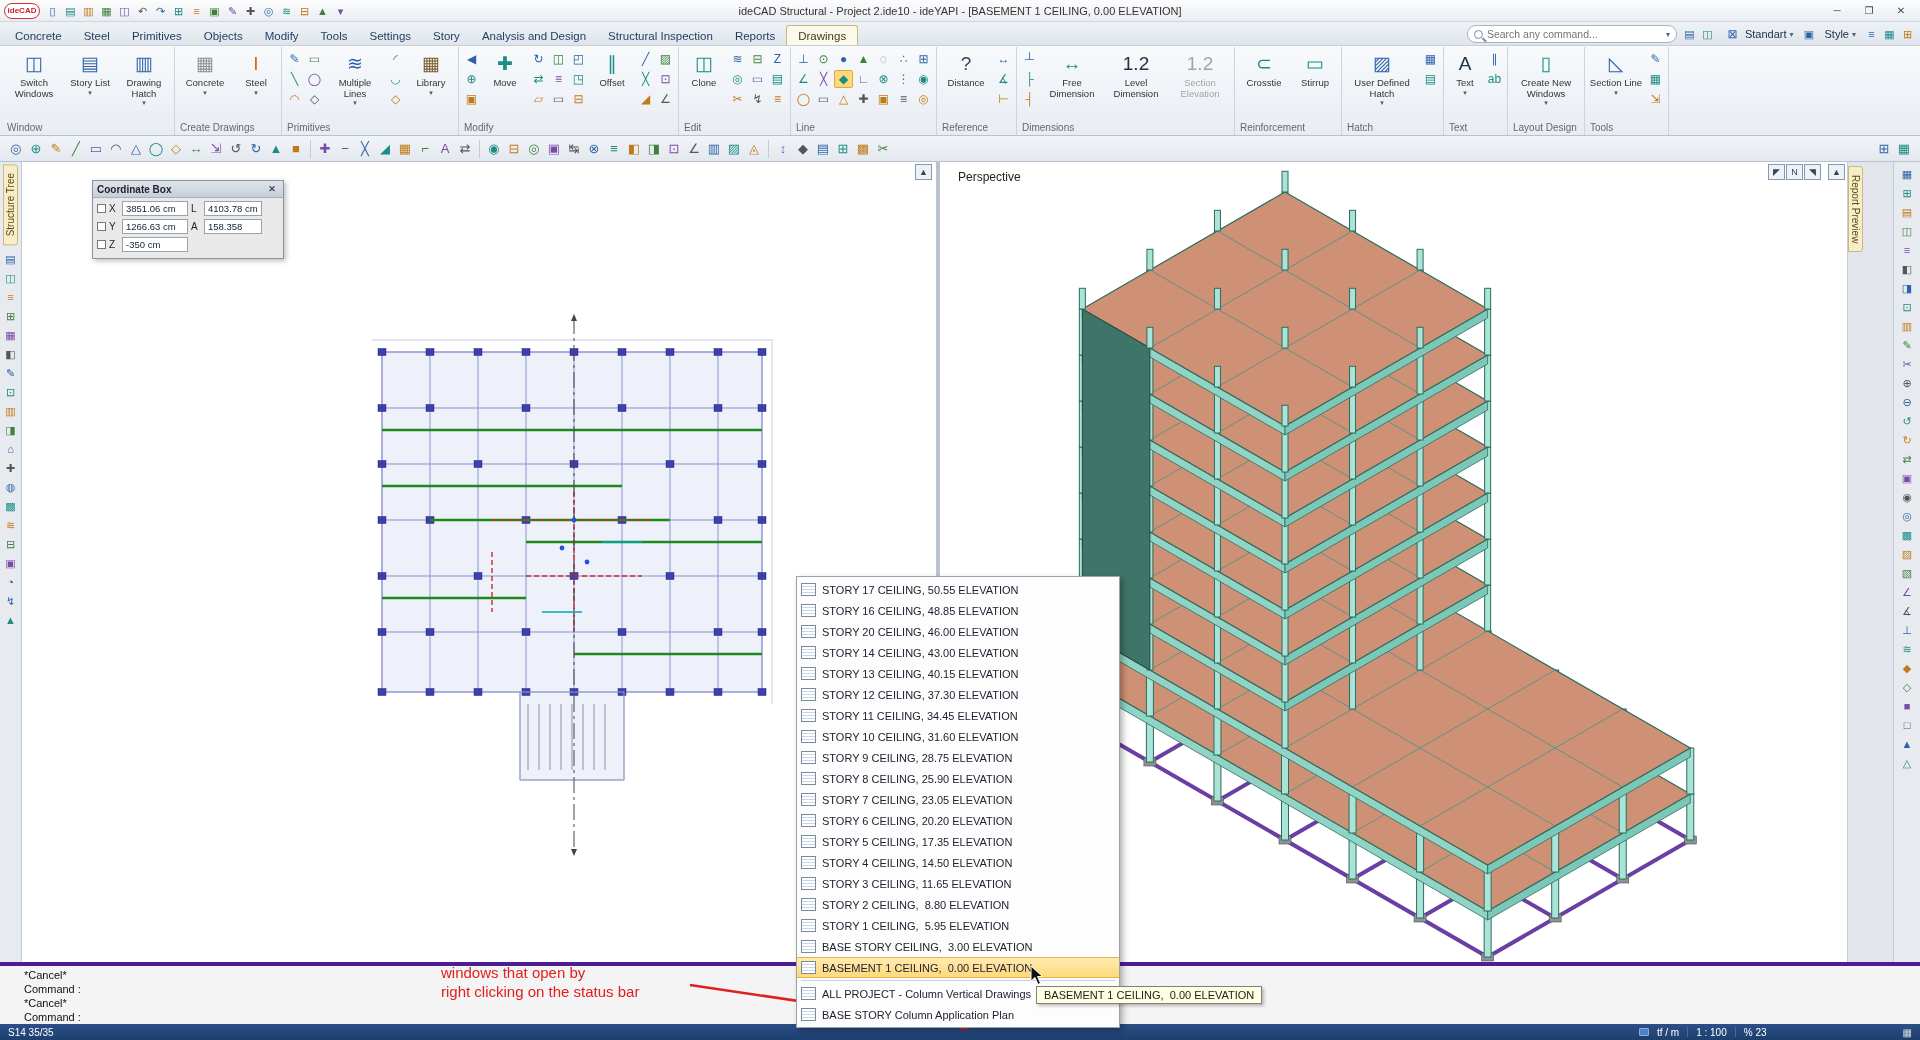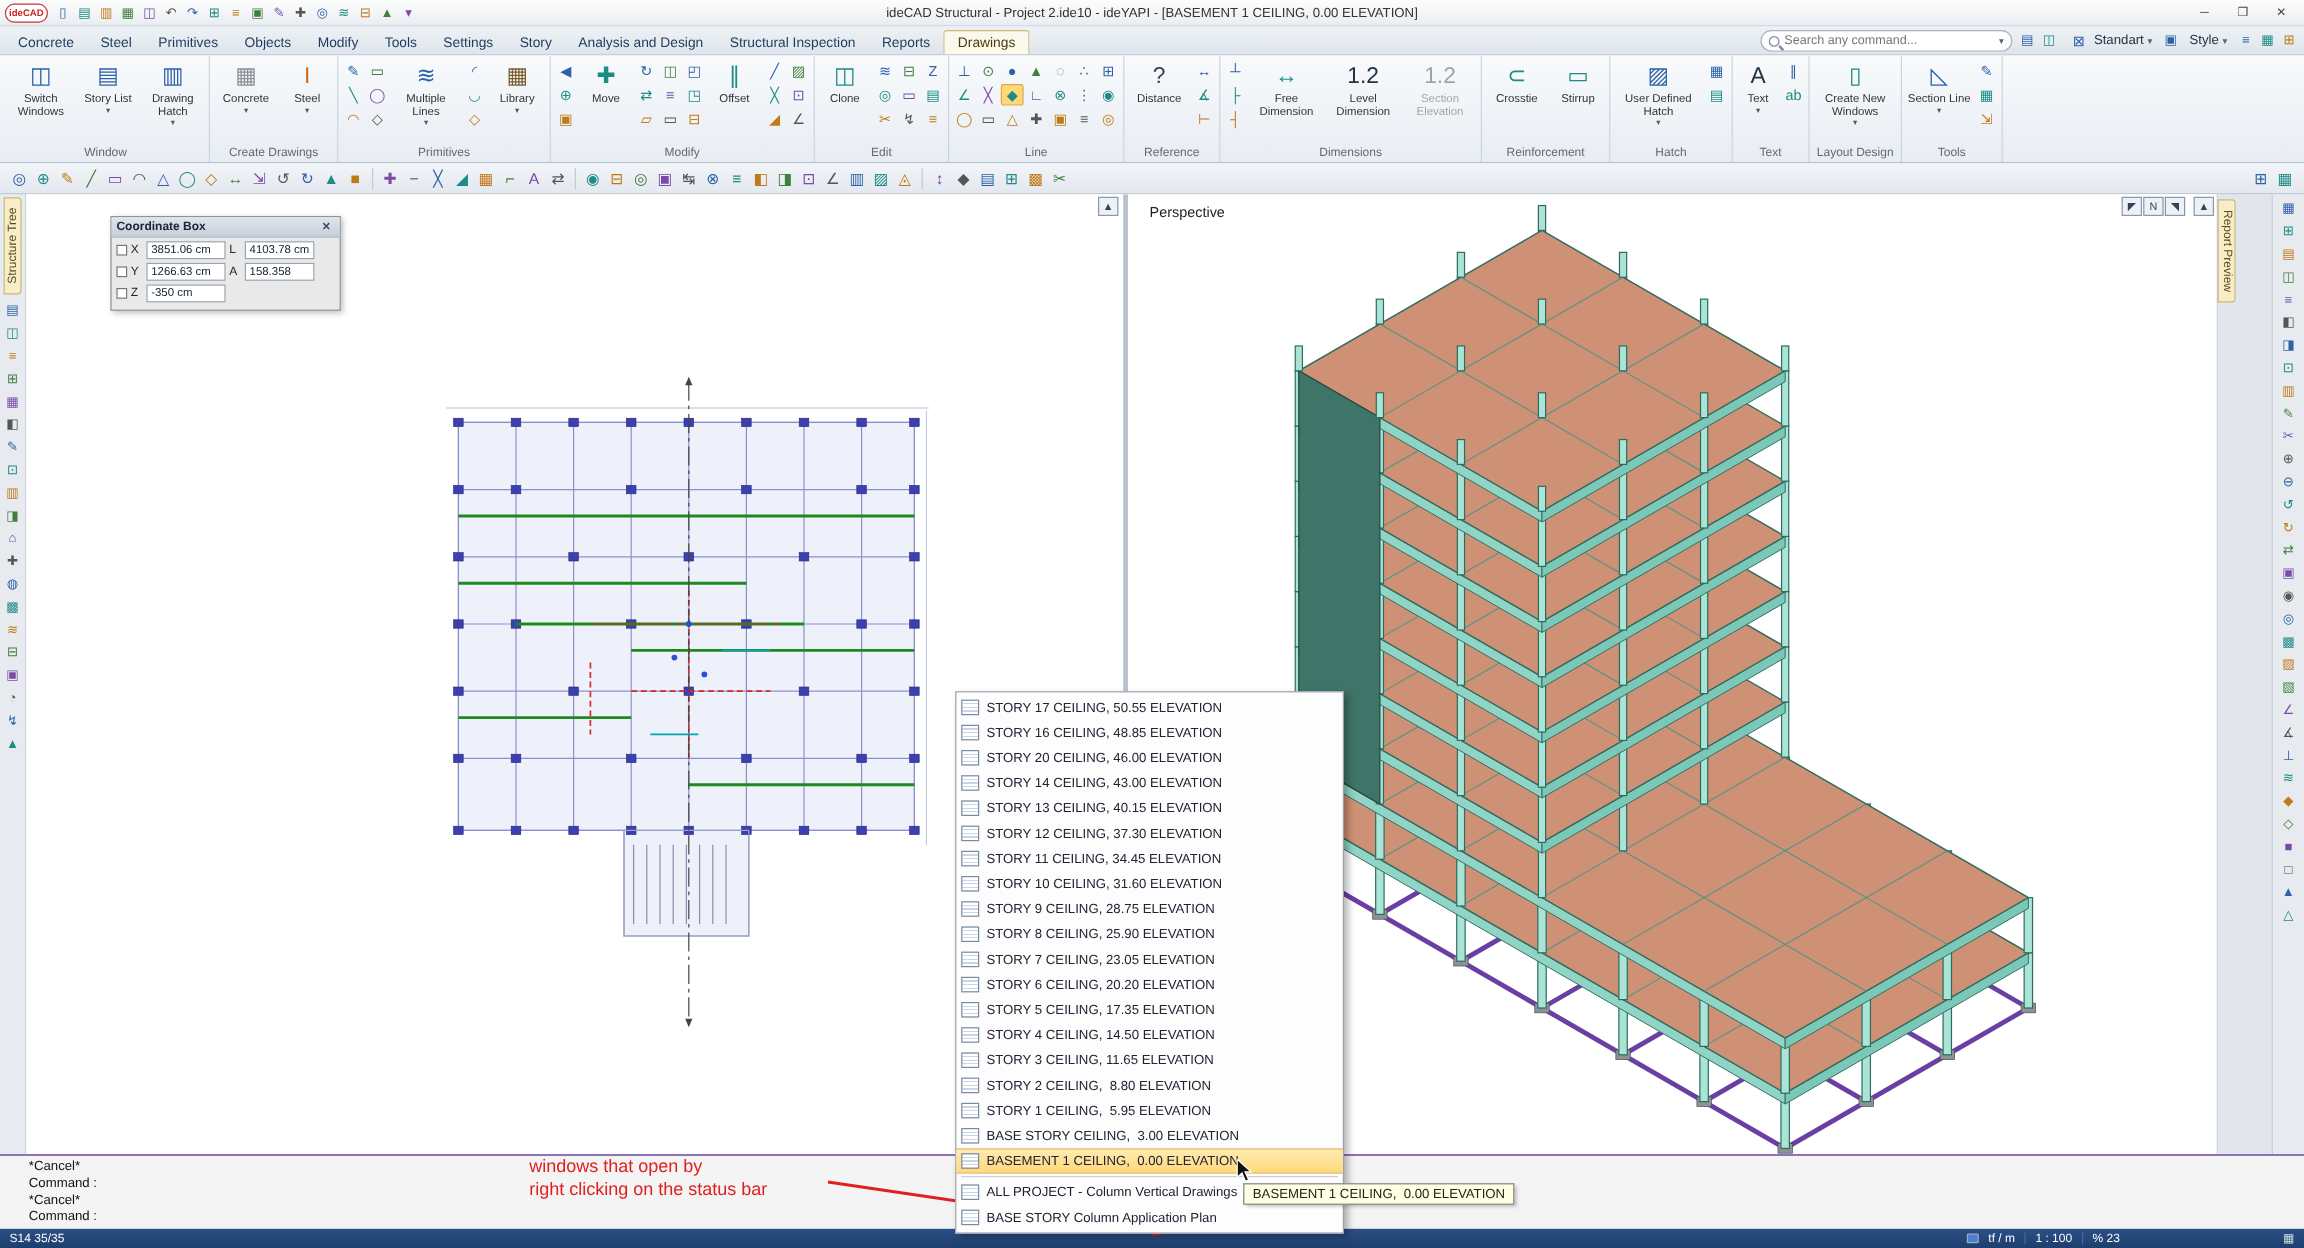--- a/index.html
+++ b/index.html
@@ -26,21 +26,21 @@
   .mag::after{content:"";position:absolute;width:5px;height:1.5px;background:#7a8aa0;transform:rotate(45deg);left:7px;top:8px}
   .dd-sm{font-size:8px;color:#567}
   .tb-ic{display:flex;gap:1px}
   .tb-ic .ticon{width:17px;height:16px;font-size:11px;line-height:16px;text-align:center}
   .named-dd{display:flex;align-items:center;gap:3px;font-size:11px;color:#234;padding:0 3px}
 
   
   .ribbon{height:90px;background:linear-gradient(#f8fafc,#e8edf3);border-bottom:1px solid #b9c2cf;display:flex;align-items:stretch;padding:1px 2px 0;overflow:hidden}
   .rgroup{display:flex;flex-direction:column;border-right:1px solid #cdd4dd;padding:1px 3px 0}
   .rbody{flex:1;display:flex;align-items:flex-start;gap:2px}
-  .glabel{text-align:center;font-size:10px;color:#667;padding:1px 2px 2px;white-space:nowrap}
+  .glabel{font-size:10px;color:#667;padding:1px 2px 2px;white-space:nowrap}
   .bigbtn{width:58px;height:72px;display:flex;flex-direction:column;align-items:center;justify-content:flex-start;border-radius:3px;padding:2px 1px;cursor:default}
   .bigbtn.disabled{opacity:.42}
   .bicon{font-size:19px;height:28px;line-height:28px;color:#2e62a8}
   .blabel{font-size:9.5px;line-height:10.5px;text-align:center;color:#333;white-space:normal}
   .ddarrow{font-size:7px;color:#556;line-height:8px}
   .igrid{display:grid;grid-auto-flow:column;grid-template-rows:repeat(3,19px);gap:1px;margin:2px 0}
   .ticon{width:19px;height:18px;font-size:12px;line-height:18px;text-align:center;border-radius:2px;cursor:default}
   .ticon.act{background:#ffd87a;border:1px solid #e0a93e;line-height:16px}
   .ticon:nth-child(6n+1){color:#2e62a8}.ticon:nth-child(6n+2){color:#1c8c84}
   .ticon:nth-child(6n+3){color:#c07a18}.ticon:nth-child(6n+4){color:#417f3f}
@@ -85,21 +85,21 @@
   
   .ctxmenu{position:absolute;left:796px;top:576px;width:324px;background:#fdfdfd;border:1px solid #9aa2ac;box-shadow:3px 3px 6px rgba(0,0,0,.3);z-index:50;padding:2px 0}
   .mitem{height:21px;display:flex;align-items:center;gap:6px;padding:0 6px 0 4px;font-size:11px;color:#223}
   .mitem .mi-label{white-space:pre}
   .mitem.hl{background:linear-gradient(#ffeab2,#ffd97a);border-top:1px solid #e3b24e;border-bottom:1px solid #e3b24e;height:21px}
   .mi-icon{width:15px;height:13px;border:1px solid #7a8ba0;background:repeating-linear-gradient(#ffffff 0 2px,#c8d6e6 2px 3px);flex:0 0 auto}
   .msep{height:1px;background:#ccd;margin:2px 4px}
   .tooltip{position:absolute;left:1036px;top:986px;background:#ffffe1;border:1px solid #808080;padding:2px 7px;font-size:11px;color:#222;box-shadow:2px 2px 3px rgba(0,0,0,.25);z-index:60;white-space:pre}
 
   
-  .cmd{position:absolute;left:0;right:0;bottom:16px;height:62px;background:#f4f4f4;border-top:1px solid #4c1d95;padding:2px 0 0 24px}
+  .cmd{position:absolute;left:0;right:0;bottom:16px;height:62px;background:#f4f4f4;border-top:4px solid #4c1d95;padding:2px 0 0 24px}
   .cmdline{font-size:11px;line-height:14px;color:#111}
   .annot{position:absolute;left:441px;top:963px;color:#e02020;font-size:15px;line-height:19px;z-index:30}
   .annot-arrow{position:absolute;left:520px;top:955px;z-index:30;pointer-events:none}
   .statusbar{position:absolute;left:0;right:0;bottom:0;height:16px;background:linear-gradient(#2c4f86,#1d3f6e);color:#fff;display:flex;align-items:center;font-size:10px;padding:0 8px;gap:8px}
   .sb-sep{width:1px;height:10px;background:#4a6a9a}
   .sb-spacer{flex:1}
   .sb-block{width:10px;height:8px;background:#4d7fd6;border:1px solid #9ab;border-radius:1px}
   .sb-gap{width:120px}
   .sb-icon{font-size:10px;color:#cdd}
 

